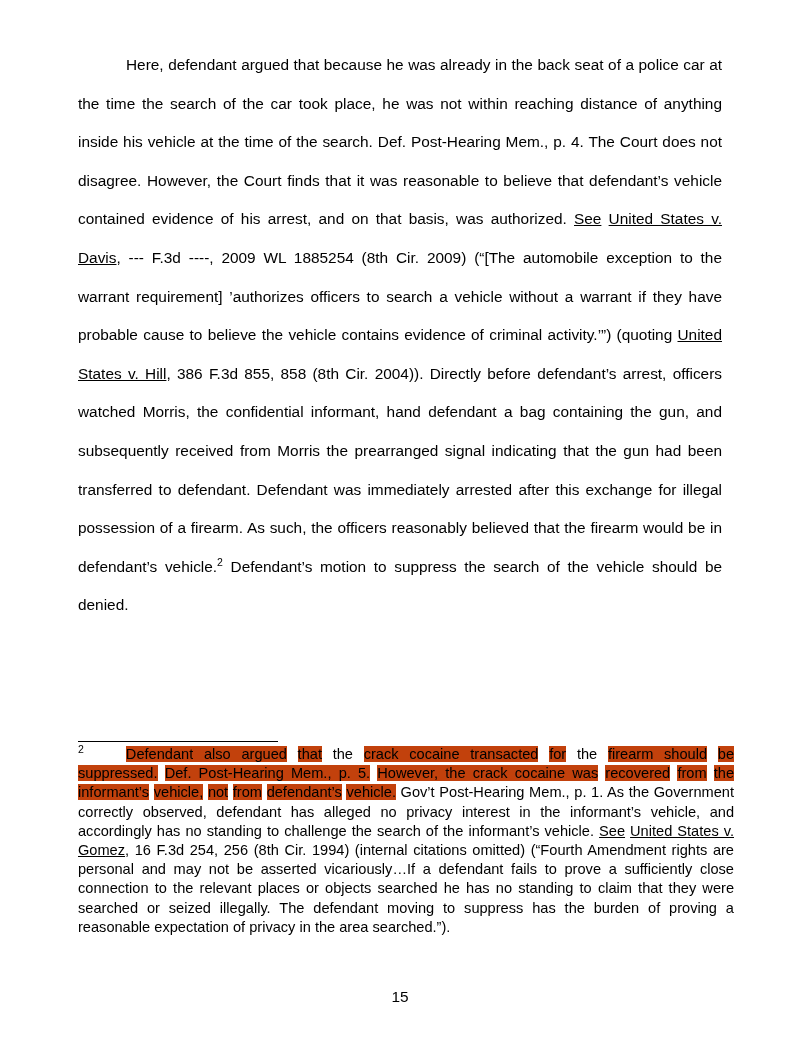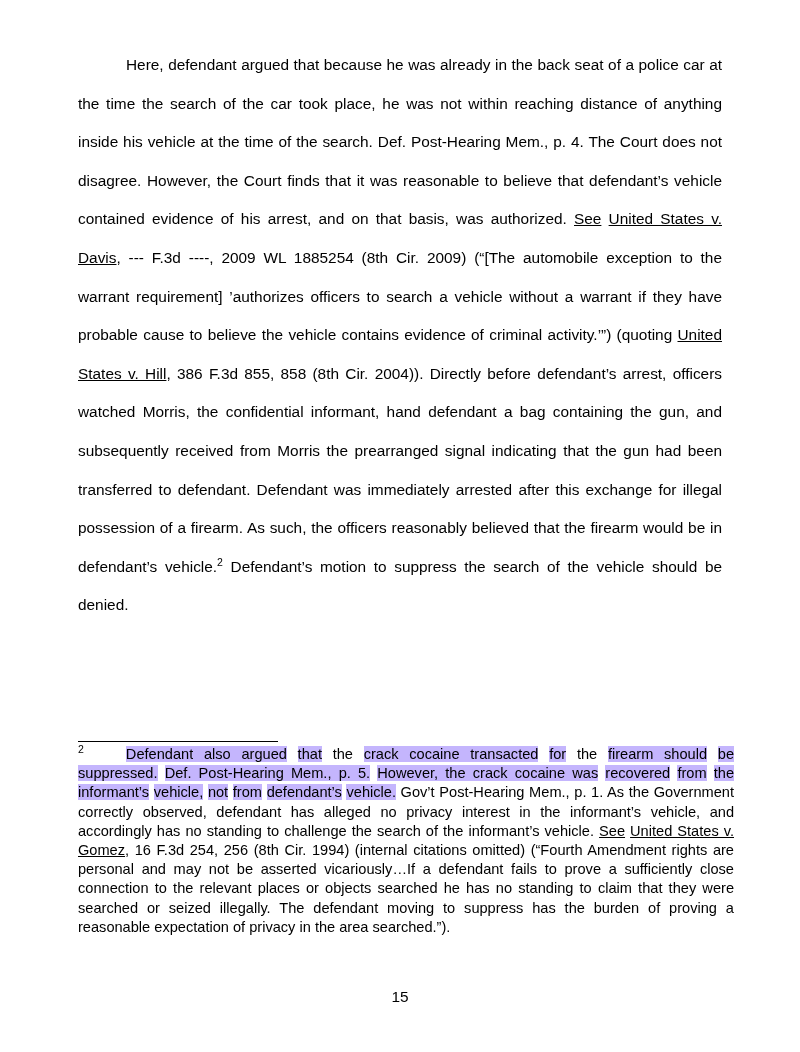--- a/index.html
+++ b/index.html
@@ -66,21 +66,21 @@
   }
   .footnote p {
     margin: 0;
   }
   .fn-marker {
     font-size: 10.5px;
     vertical-align: super;
     line-height: 0;
   }
   .hl {
-    background: #c4b5fd;
+    background: #c2410c;
   }
   .fn-indent {
     display: inline-block;
     width: 42px;
   }
   .page-number {
     position: absolute;
     left: 0;
     top: 988px;
     width: 800px;

